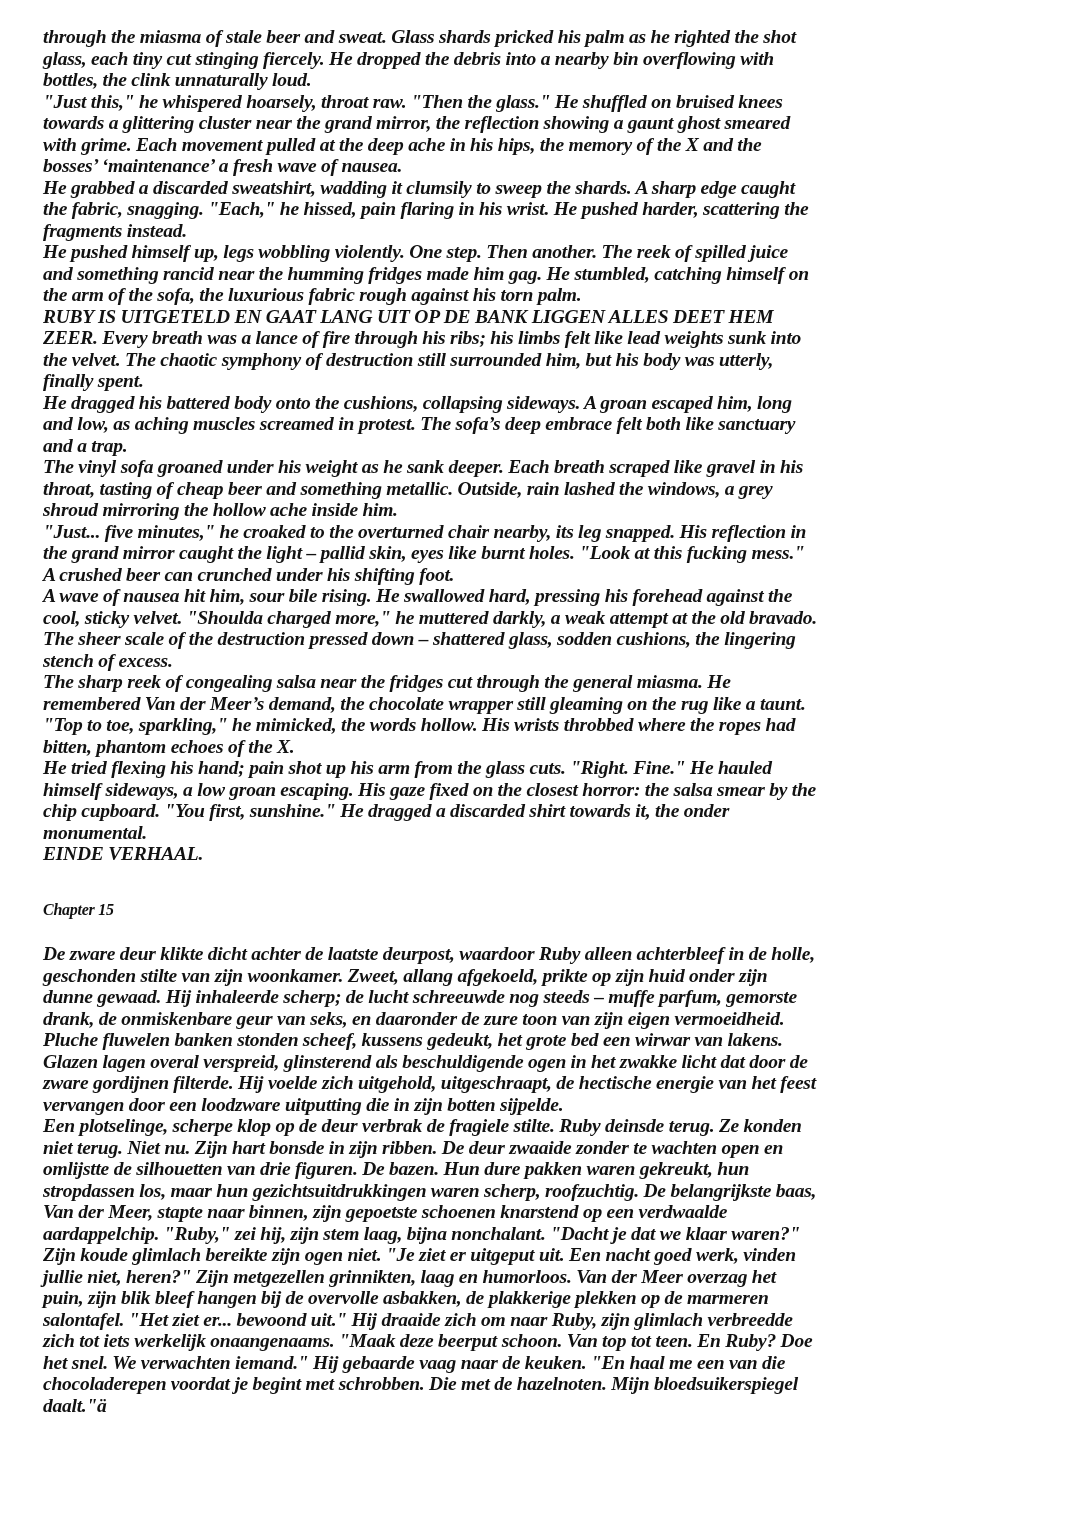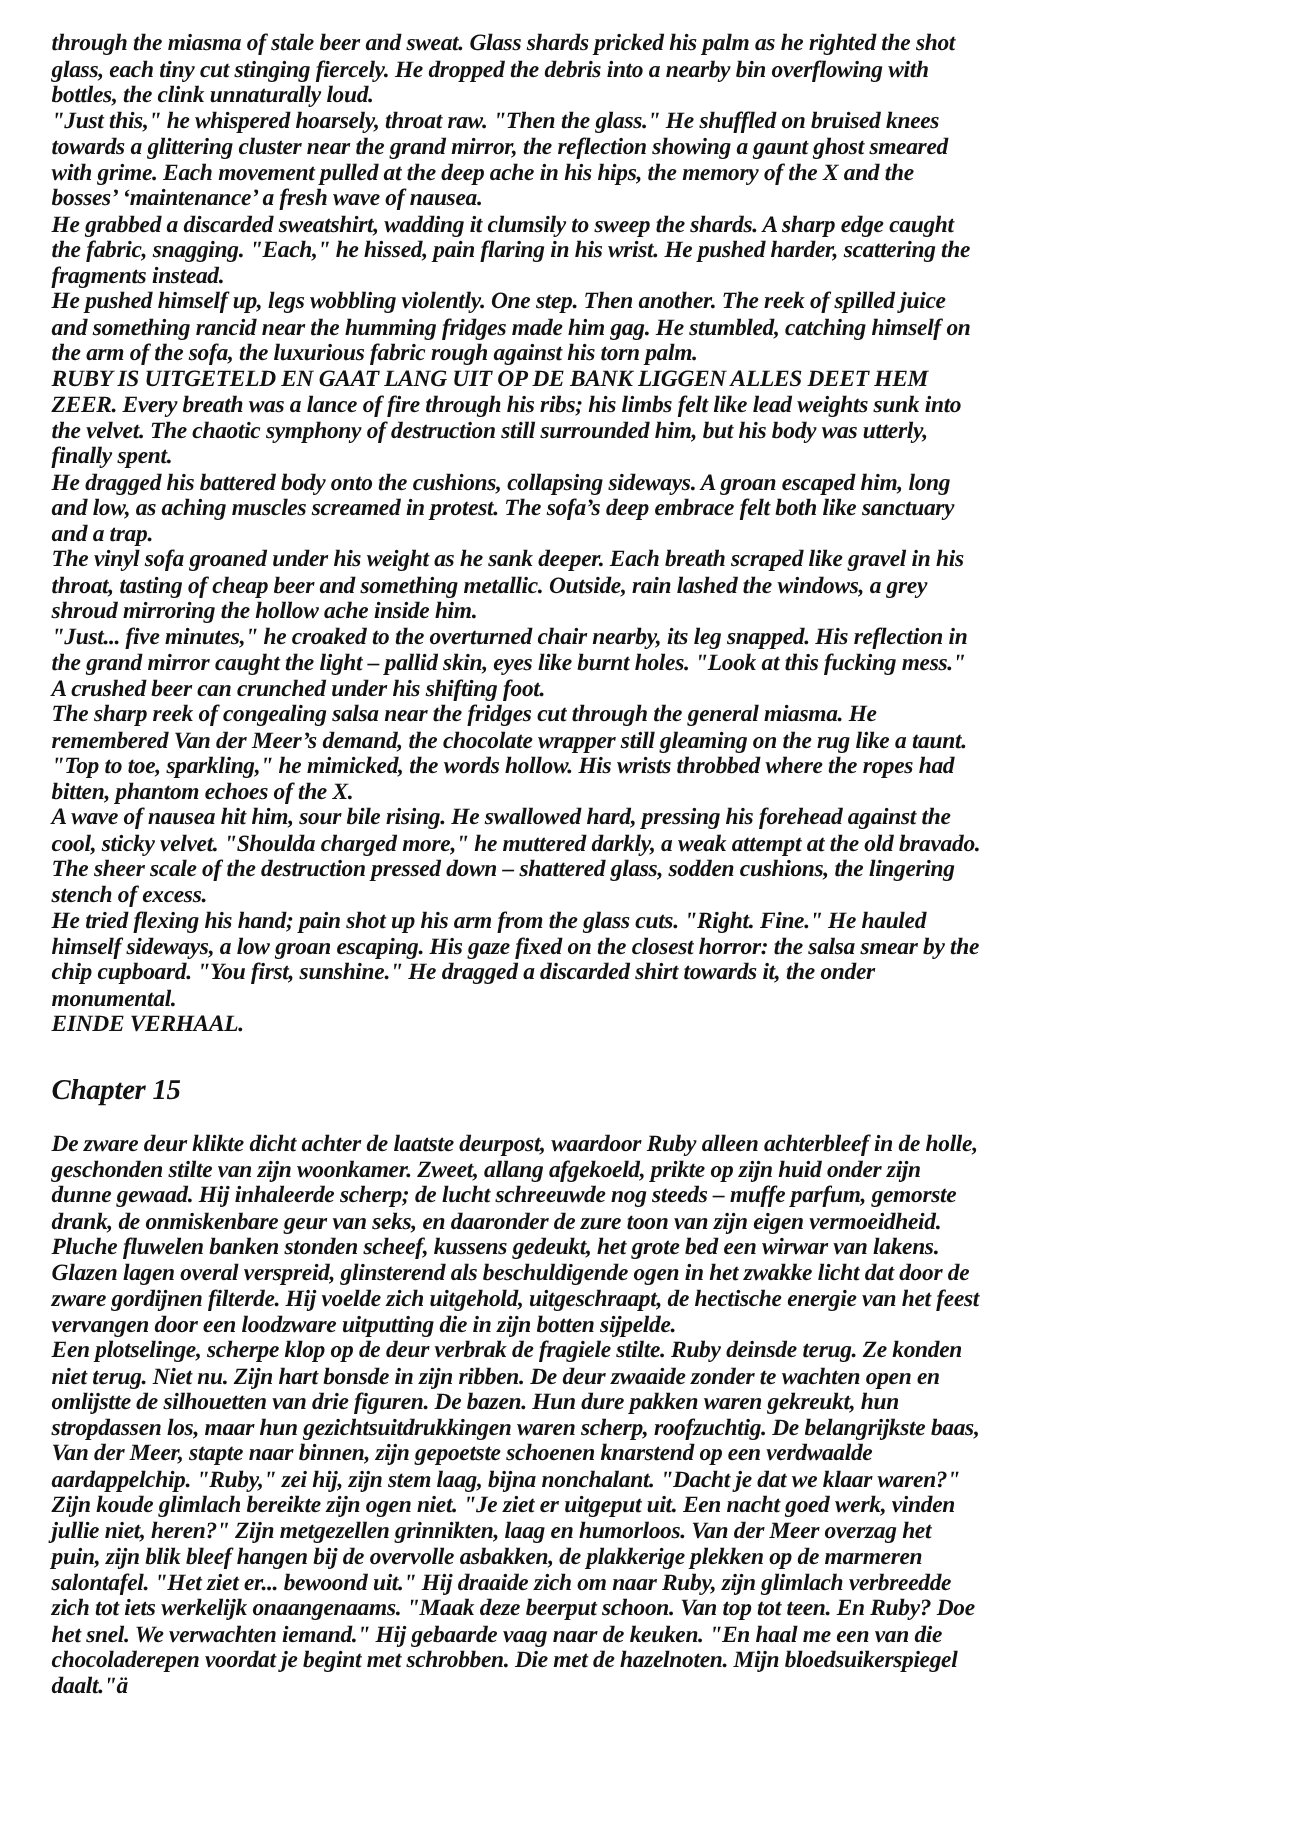--- a/index.html
+++ b/index.html
@@ -24,35 +24,35 @@
     font-size: 19.5px;
     line-height: 21.5px;
     letter-spacing: -0.25px;
     text-align: left;
   }
   .para {
     margin: 0;
   }
   .chapter-heading {
     margin: 34px 0 23px 0;
-    font-size: 24px;
+    font-size: 16px;
   }
 </style>
 </head>
 <body>
 
 <div class="page">
   <p class="para">through the miasma of stale beer and sweat. Glass shards pricked his palm as he righted the shot glass, each tiny cut stinging fiercely. He dropped the debris into a nearby bin overflowing with bottles, the clink unnaturally loud.</p>
   <p class="para">"Just this," he whispered hoarsely, throat raw. "Then the glass." He shuffled on bruised knees towards a glittering cluster near the grand mirror, the reflection showing a gaunt ghost smeared with grime. Each movement pulled at the deep ache in his hips, the memory of the X and the bosses’ ‘maintenance’ a fresh wave of nausea.</p>
   <p class="para">He grabbed a discarded sweatshirt, wadding it clumsily to sweep the shards. A sharp edge caught the fabric, snagging. "Each," he hissed, pain flaring in his wrist. He pushed harder, scattering the fragments instead.</p>
   <p class="para">He pushed himself up, legs wobbling violently. One step. Then another. The reek of spilled juice and something rancid near the humming fridges made him gag. He stumbled, catching himself on the arm of the sofa, the luxurious fabric rough against his torn palm.</p>
   <p class="para">RUBY IS UITGETELD EN GAAT LANG UIT OP DE BANK LIGGEN ALLES DEET HEM ZEER. Every breath was a lance of fire through his ribs; his limbs felt like lead weights sunk into the velvet. The chaotic symphony of destruction still surrounded him, but his body was utterly, finally spent.</p>
   <p class="para">He dragged his battered body onto the cushions, collapsing sideways. A groan escaped him, long and low, as aching muscles screamed in protest. The sofa’s deep embrace felt both like sanctuary and a trap.</p>
   <p class="para">The vinyl sofa groaned under his weight as he sank deeper. Each breath scraped like gravel in his throat, tasting of cheap beer and something metallic. Outside, rain lashed the windows, a grey shroud mirroring the hollow ache inside him.</p>
   <p class="para">"Just... five minutes," he croaked to the overturned chair nearby, its leg snapped. His reflection in the grand mirror caught the light – pallid skin, eyes like burnt holes. "Look at this fucking mess." A crushed beer can crunched under his shifting foot.</p>
+  <p class="para">A wave of nausea hit him, sour bile rising. He swallowed hard, pressing his forehead against the cool, sticky velvet. "Shoulda charged more," he muttered darkly, a weak attempt at the old bravado. The sheer scale of the destruction pressed down – shattered glass, sodden cushions, the lingering stench of excess.</p>
   <p class="para">The sharp reek of congealing salsa near the fridges cut through the general miasma. He remembered Van der Meer’s demand, the chocolate wrapper still gleaming on the rug like a taunt. "Top to toe, sparkling," he mimicked, the words hollow. His wrists throbbed where the ropes had bitten, phantom echoes of the X.</p>
-  <p class="para">A wave of nausea hit him, sour bile rising. He swallowed hard, pressing his forehead against the cool, sticky velvet. "Shoulda charged more," he muttered darkly, a weak attempt at the old bravado. The sheer scale of the destruction pressed down – shattered glass, sodden cushions, the lingering stench of excess.</p>
   <p class="para">He tried flexing his hand; pain shot up his arm from the glass cuts. "Right. Fine." He hauled himself sideways, a low groan escaping. His gaze fixed on the closest horror: the salsa smear by the chip cupboard. "You first, sunshine." He dragged a discarded shirt towards it, the onder monumental.</p>
   <p class="para">EINDE VERHAAL.</p>
   <p class="para chapter-heading">Chapter 15</p>
   <p class="para">De zware deur klikte dicht achter de laatste deurpost, waardoor Ruby alleen achterbleef in de holle, geschonden stilte van zijn woonkamer. Zweet, allang afgekoeld, prikte op zijn huid onder zijn dunne gewaad. Hij inhaleerde scherp; de lucht schreeuwde nog steeds – muffe parfum, gemorste drank, de onmiskenbare geur van seks, en daaronder de zure toon van zijn eigen vermoeidheid. Pluche fluwelen banken stonden scheef, kussens gedeukt, het grote bed een wirwar van lakens. Glazen lagen overal verspreid, glinsterend als beschuldigende ogen in het zwakke licht dat door de zware gordijnen filterde. Hij voelde zich uitgehold, uitgeschraapt, de hectische energie van het feest vervangen door een loodzware uitputting die in zijn botten sijpelde.</p>
   <p class="para">Een plotselinge, scherpe klop op de deur verbrak de fragiele stilte. Ruby deinsde terug. Ze konden niet terug. Niet nu. Zijn hart bonsde in zijn ribben. De deur zwaaide zonder te wachten open en omlijstte de silhouetten van drie figuren. De bazen. Hun dure pakken waren gekreukt, hun stropdassen los, maar hun gezichtsuitdrukkingen waren scherp, roofzuchtig. De belangrijkste baas, Van der Meer, stapte naar binnen, zijn gepoetste schoenen knarstend op een verdwaalde aardappelchip. "Ruby," zei hij, zijn stem laag, bijna nonchalant. "Dacht je dat we klaar waren?" Zijn koude glimlach bereikte zijn ogen niet. "Je ziet er uitgeput uit. Een nacht goed werk, vinden jullie niet, heren?" Zijn metgezellen grinnikten, laag en humorloos. Van der Meer overzag het puin, zijn blik bleef hangen bij de overvolle asbakken, de plakkerige plekken op de marmeren salontafel. "Het ziet er... bewoond uit." Hij draaide zich om naar Ruby, zijn glimlach verbreedde zich tot iets werkelijk onaangenaams. "Maak deze beerput schoon. Van top tot teen. En Ruby? Doe het snel. We verwachten iemand." Hij gebaarde vaag naar de keuken. "En haal me een van die chocoladerepen voordat je begint met schrobben. Die met de hazelnoten. Mijn bloedsuikerspiegel daalt."ä</p>
 </div>
 
 </body></html>

